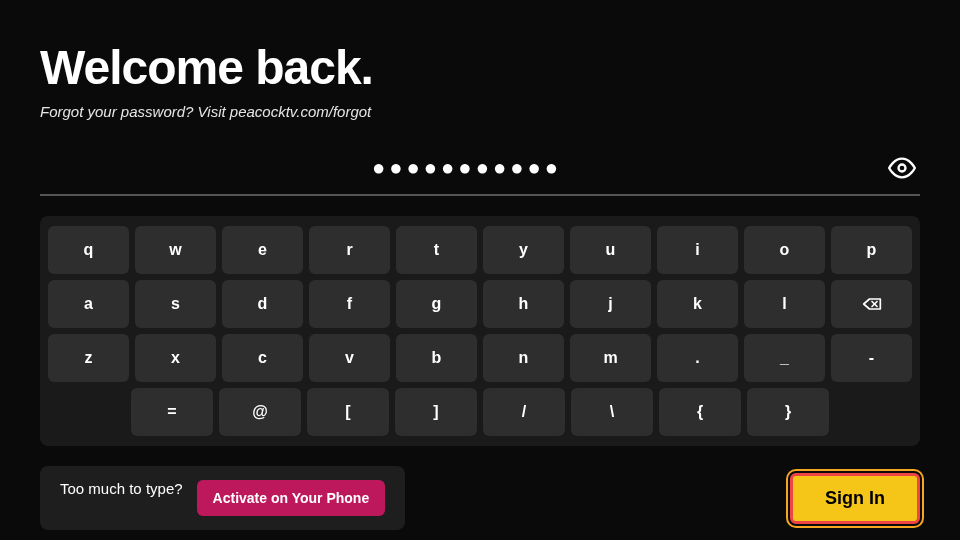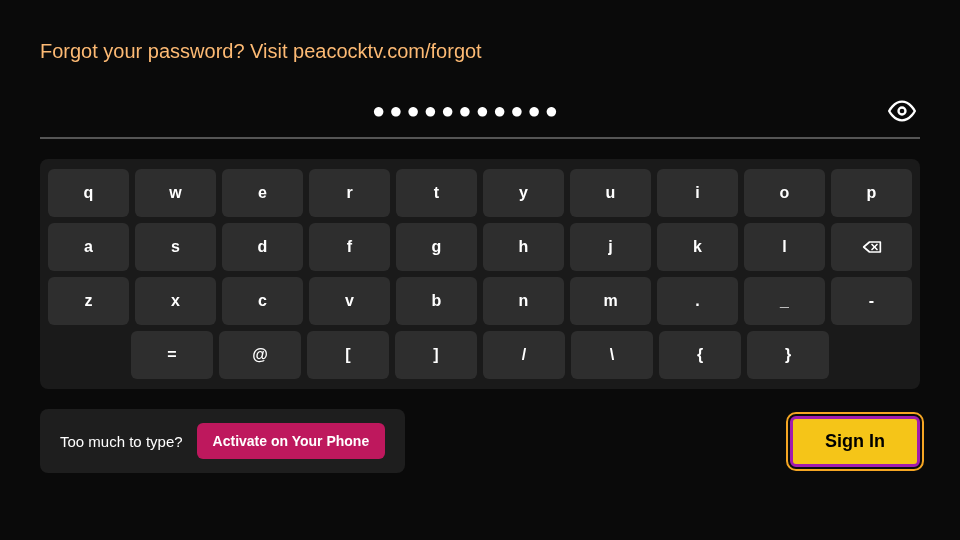--- a/index.html
+++ b/index.html
@@ -24,23 +24,24 @@
 
     .welcome-title {
       font-size: 48px;
       font-weight: 900;
       color: #ffffff;
       letter-spacing: -1px;
       margin-bottom: 8px;
     }
 
     .forgot-password {
-      font-size: 20px;
-      color: #fdba74;
+      font-size: 15px;
+      color: #e5e5e5;
       font-weight: 400;
+      font-style: italic;
     }
 
     .password-field-container {
       position: relative;
       margin-bottom: 20px;
       border-bottom: 2px solid #555555;
       display: flex;
       align-items: center;
       padding-bottom: 8px;
     }
@@ -118,21 +119,20 @@
 
     
     .bottom-bar {
       display: flex;
       align-items: center;
       justify-content: space-between;
     }
 
     .activate-section {
       display: flex;
-      align-items: center;
       gap: 14px;
       background-color: #1e1e1e;
       border-radius: 8px;
       padding: 14px 20px;
     }
 
     .too-much-text {
       font-size: 15px;
       color: #ffffff;
       font-weight: 500;
@@ -145,36 +145,37 @@
       border-radius: 6px;
       padding: 10px 16px;
       font-size: 14px;
       font-weight: 600;
       cursor: pointer;
     }
 
     .sign-in-btn {
       background-color: #f5c518;
       color: #000000;
-      border: 3px solid #a21caf;
+      border: 3px solid #ef4444;
       border-radius: 6px;
       padding: 12px 32px;
       font-size: 18px;
       font-weight: 700;
       cursor: pointer;
       outline: 2px solid #f5a623;
       outline-offset: 2px;
     }
   </style>
 </head>
 <body>
 
 <div class="container">
 
   <div class="header">
+    <h1 class="welcome-title">Welcome back.</h1>
     <p class="forgot-password">Forgot your password? Visit peacocktv.com/forgot</p>
   </div>
 
   <div class="password-field-container">
     <div class="password-dots">●●●●●●●●●●●</div>
     <button class="eye-icon-btn" aria-label="toggle password visibility">
       <svg viewBox="0 0 24 24" fill="none" stroke="white" stroke-width="2" stroke-linecap="round" stroke-linejoin="round">
         <path d="M1 12s4-8 11-8 11 8 11 8-4 8-11 8-11-8-11-8z"></path>
         <circle cx="12" cy="12" r="3"></circle>
       </svg>

